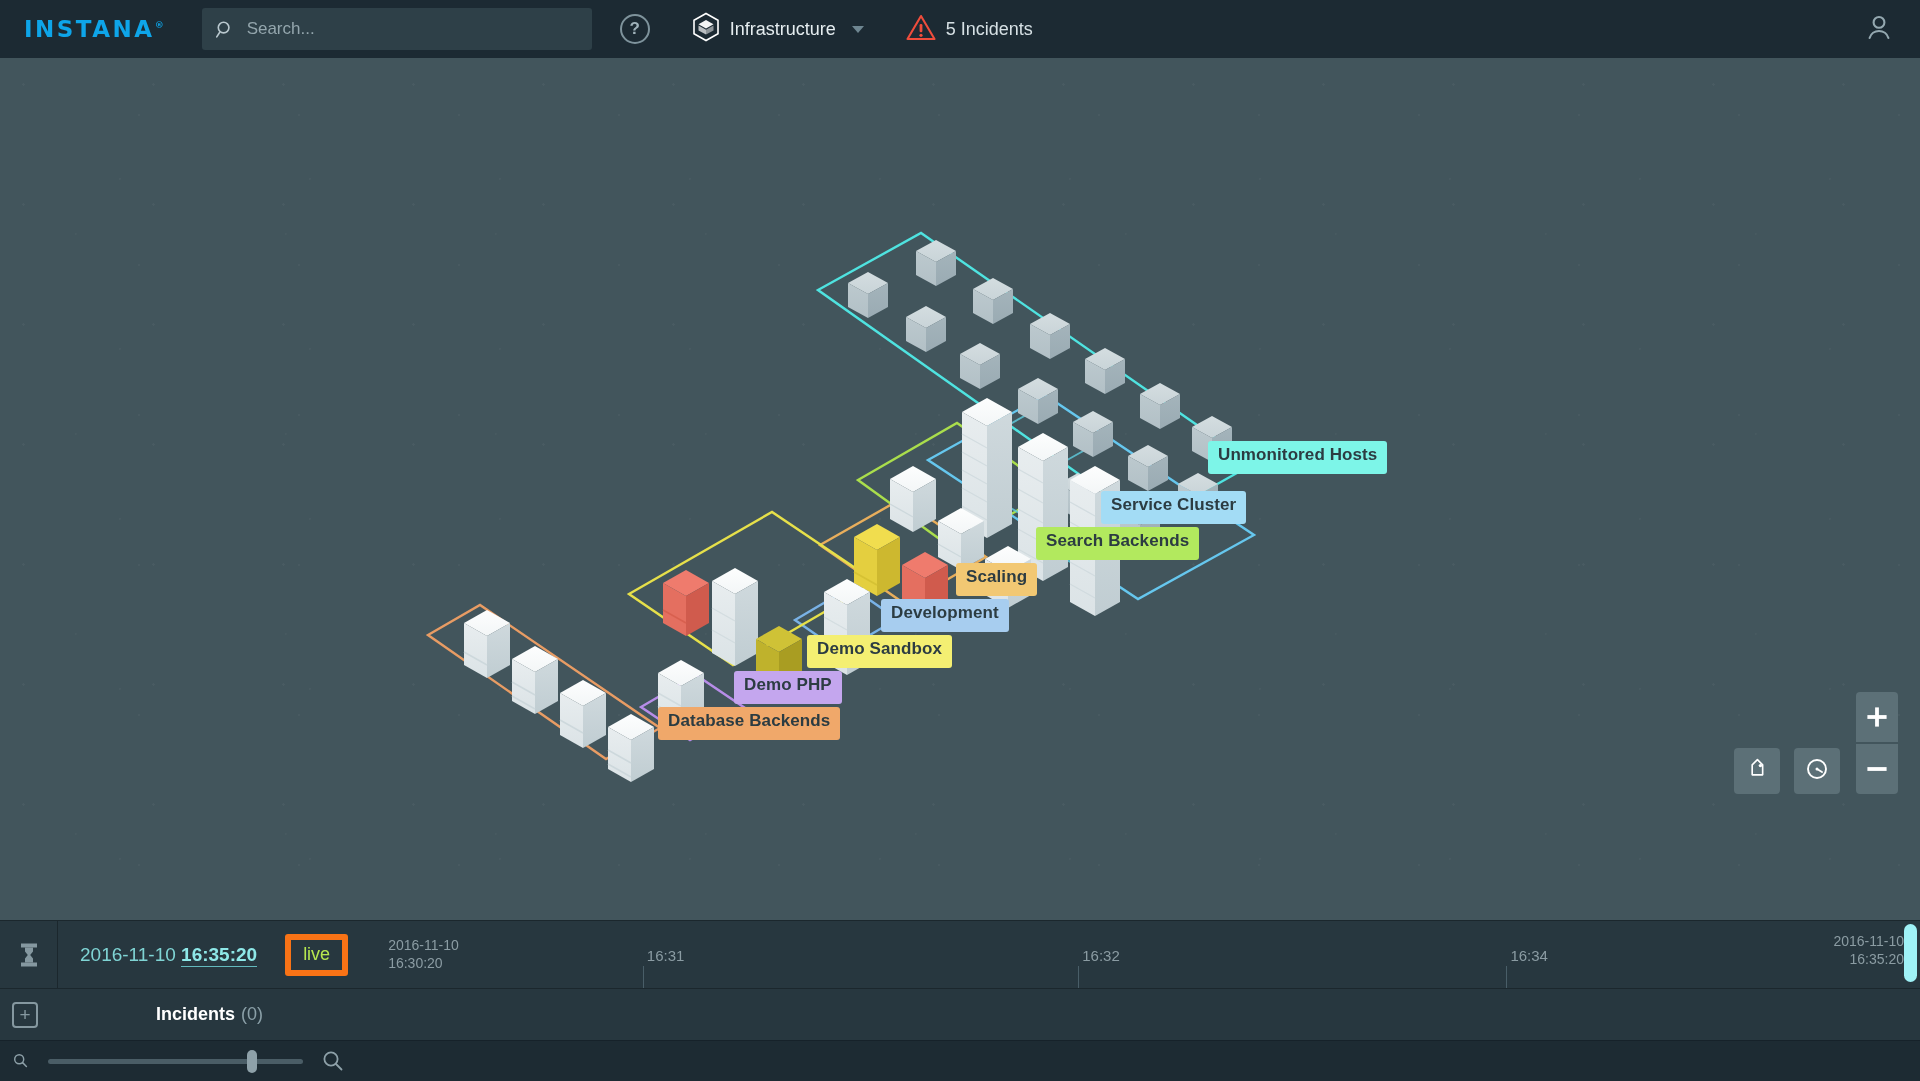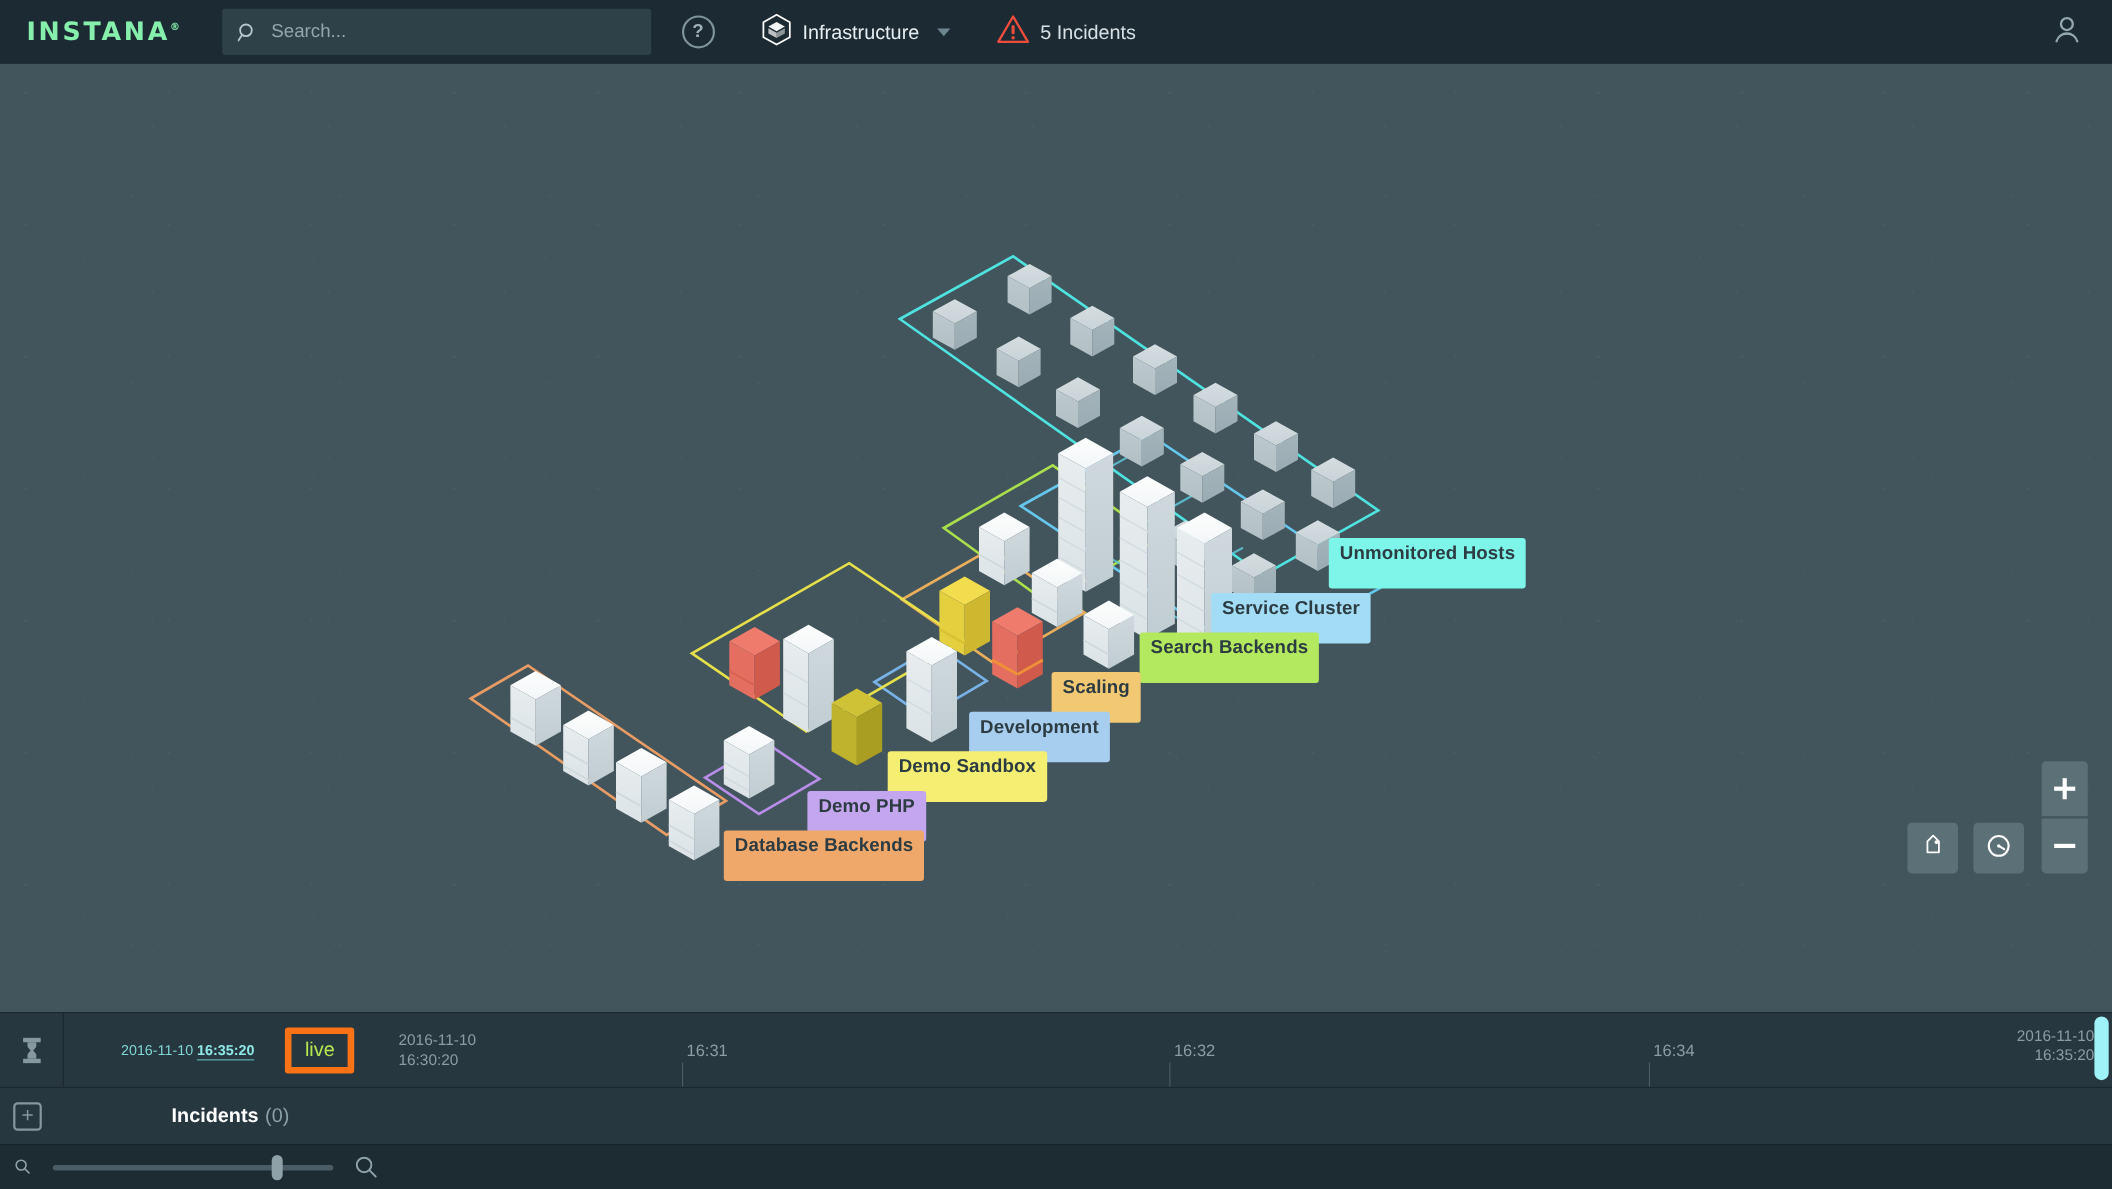--- a/index.html
+++ b/index.html
@@ -16,21 +16,21 @@
   
   .topnav {
     position: absolute; top: 0; left: 0;
     width: 1920px; height: 58px;
     background: #1c2a33;
     display: flex; align-items: center;
     z-index: 40;
   }
   .logo {
     margin-left: 24px;
-    color: #86efac;
+    color: #0ea5e9;
     font-size: 23px;
     font-weight: 700;
     letter-spacing: 2.5px;
     font-family: "DejaVu Sans", sans-serif;
     position: relative;
     white-space: nowrap;
   }
   .logo .reg {
     font-size: 9px; vertical-align: super; letter-spacing: 0;
   }
@@ -99,31 +99,30 @@
       #42555c;
     background-size: 130px 120px, 190px 170px, 160px 150px, 210px 200px, auto;
     overflow: hidden;
   }
   .scene { position: absolute; inset: 0; }
   .scene svg { position: absolute; top:0; left:0; }
 
   
   .glabel {
     position: absolute;
-    padding: 5px 10px 23px 10px;
+    padding: 5px 10px 10px 10px;
     border-radius: 3px;
     font-size: 17px;
     font-weight: 700;
     color: #2c3c42;
     white-space: nowrap;
     letter-spacing: .1px;
     cursor: pointer;
     font-family: "Liberation Sans", sans-serif;
     line-height: 1.05;
-    margin-top: 48px;
   }
   .ctlbtn {
     width: 46px; height: 46px;
     background: #5c7077;
     border-radius: 4px;
     display: flex; align-items: center; justify-content: center;
     cursor: pointer;
   }
   .zoomstack {
     position: absolute; right: 22px; bottom: 126px;
@@ -148,23 +147,22 @@
   .pincell {
     width: 58px; display: flex; align-items: center; justify-content: center;
     border-right: 1px solid #1b272d;
     cursor: pointer;
   }
   .timeinfo {
     display: flex; align-items: center;
     padding-left: 22px; gap: 28px;
   }
   .curtime {
-    font-size: 13px; color: #7fd4d4;
+    font-size: 19px; color: #7fd4d4;
     white-space: nowrap;
-    margin-left: 30px;
   }
   .curtime .hl {
     color: #8ee8e8; font-weight: 700;
     border-bottom: 1px solid #63b9bd;
     padding-bottom: 1px;
   }
   .livebtn {
     border: 6px solid #f97316;
     color: #b6e84f;
     border-radius: 3px;

